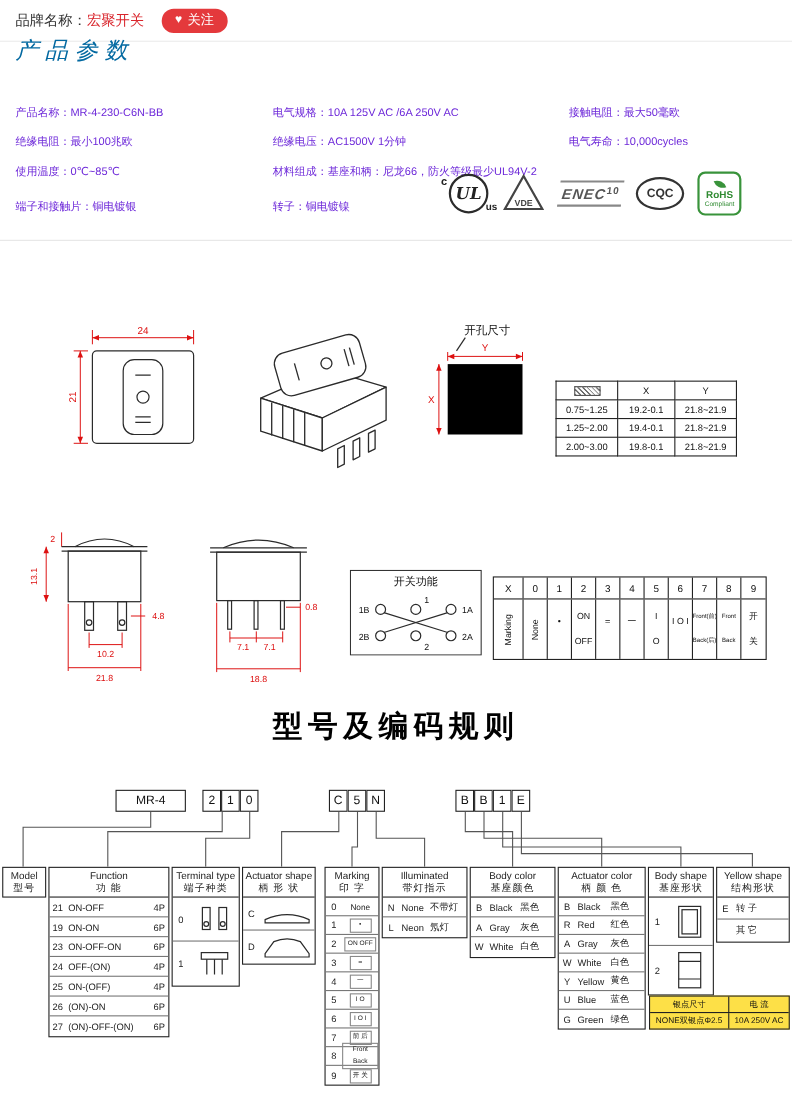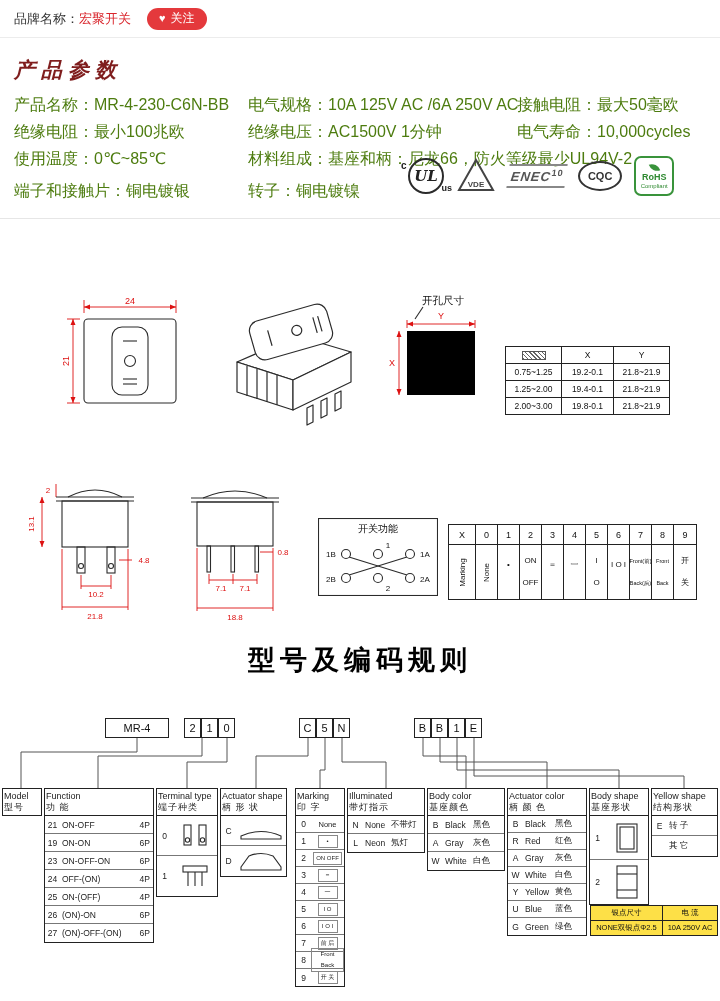--- a/index.html
+++ b/index.html
@@ -10,23 +10,23 @@
 
 .topbar{position:absolute;top:0;left:0;width:100%;height:38px;display:flex;align-items:center;
   padding:0 14px;border-bottom:1px solid #ececec;background:#fff}
 .brand-label{font-size:13px;color:#333}
 .brand-name{font-size:13px;color:#d9252c;margin-right:16px}
 .follow-btn{display:inline-flex;align-items:center;gap:5px;background:#e4393c;color:#fff;border:none;
   border-radius:11px;height:22px;padding:0 12px;font-size:12px;cursor:pointer}
 .follow-heart{font-size:11px;line-height:1}
 
 
-.calli{position:absolute;left:14px;top:56px;font-family:"DejaVu Serif","Liberation Serif",serif;
-  font-style:italic;font-weight:700;font-size:21px;color:#7f1d1d;letter-spacing:6px}
-.param{position:absolute;font-size:16px;white-space:nowrap;color:#4d7c0f}
+.calli{position:absolute;left:14px;top:32px;font-family:"DejaVu Serif","Liberation Serif",serif;
+  font-style:italic;font-weight:400;font-size:21px;color:#0369a1;letter-spacing:6px}
+.param{position:absolute;font-size:10px;white-space:nowrap;color:#6d28d9}
 .divider{position:absolute;left:0;width:100%;border-top:1px solid #e6e6e6}
 .sec-h{position:absolute;left:0;width:100%;text-align:center;font-weight:700;font-size:27px;color:#000;letter-spacing:5px}
 
 
 .certs{position:absolute;left:408px;top:156px;display:flex;align-items:center;gap:12px}
 .cert{display:flex;flex-direction:column;align-items:center;justify-content:center}
 .ul-badge{position:relative;width:36px;height:36px;border:2.5px solid #2b2b2b;border-radius:50%;
   display:flex;align-items:center;justify-content:center;font-family:"DejaVu Serif",serif;
   font-weight:700;font-style:italic;font-size:15px;color:#222}
 .ul-c{position:absolute;left:-9px;top:0;font:700 10px "Liberation Sans",sans-serif;font-style:normal}
@@ -66,21 +66,21 @@
 .mk-c.w1{width:27px}
 .mk-brow .mk-c{flex-direction:column;justify-content:space-evenly}
 .mk-top,.mk-bot{display:block;line-height:10px;font-size:8px}
 .mk-sm .mk-top,.mk-sm .mk-bot{font-size:5.5px}
 .rot{transform:rotate(-90deg);white-space:nowrap;font-size:8px}
 
 
 .cbox{position:absolute;top:718px;height:20px;border:1px solid #222;background:#fff;text-align:center;
   font-size:11px;line-height:18px;color:#111}
 .ct{position:absolute;top:788px;border:1px solid #222;background:#fff;color:#222}
-.cth{border-bottom:1px solid #222;padding:2px 1px;line-height:11px}
+.cth{border-bottom:1px solid #222;text-align:center;padding:2px 1px;line-height:11px}
 .cth .en{font-size:9px;display:block;white-space:nowrap}
 .cth .cn{font-size:9px;display:block;letter-spacing:1px;white-space:nowrap}
 .ct-model .cth{border-bottom:none}
 .trow{display:flex;align-items:center;font-size:8.5px}
 .rows .trow:not(:last-child){border-bottom:1px solid #777}
 .tcode{flex:0 0 15px;text-align:center}
 .tlab{flex:1;padding-left:2px;white-space:nowrap}
 .tp{flex:0 0 17px;text-align:right;padding-right:3px}
 .ct-fn .trow{height:18px}
 .ct-tt .trow{height:40px}

